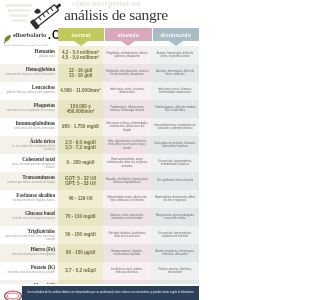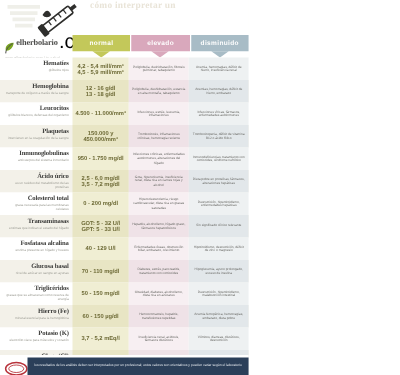--- a/index.html
+++ b/index.html
@@ -144,20 +144,21 @@
             <line x1="36" y1="13" x2="36" y2="17"></line>
             <line x1="41" y1="13" x2="41" y2="17"></line>
             <line x1="46" y1="13" x2="46" y2="17"></line>
             <line x1="51" y1="13" x2="51" y2="17"></line>
           </g>
         </g>
       </svg>
     </div>
 
     <div class="title-faded">cómo interpretar un</div>
+    <div class="title-main">análisis de sangre</div>
 
     <div class="logo">
       <div class="logo-row">
         <span class="logo-leaf">
           <svg width="8" height="9" viewBox="0 0 8 9">
             <path d="M7 0 C2 0.5 0 3 0.6 6.5 C3 7 6.5 5 7 0 Z" fill="#7aa521"></path>
             <path d="M0.6 8.8 C0.6 5.5 3 2.5 6.2 0.9" stroke="#4f4f4d" stroke-width="0.8" fill="none"></path>
           </svg>
         </span>
         <span class="logo-name">elherbolario</span>

